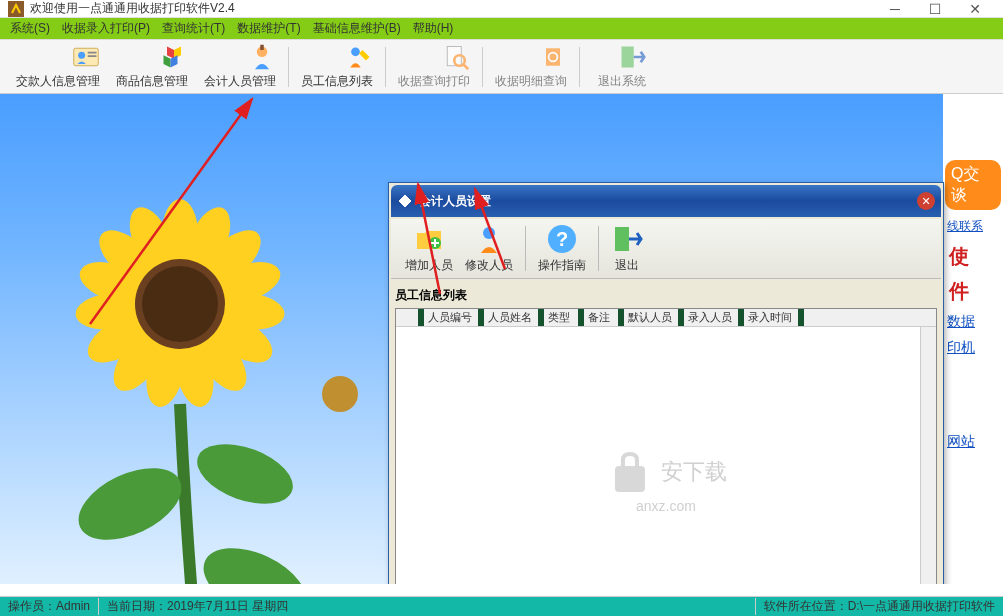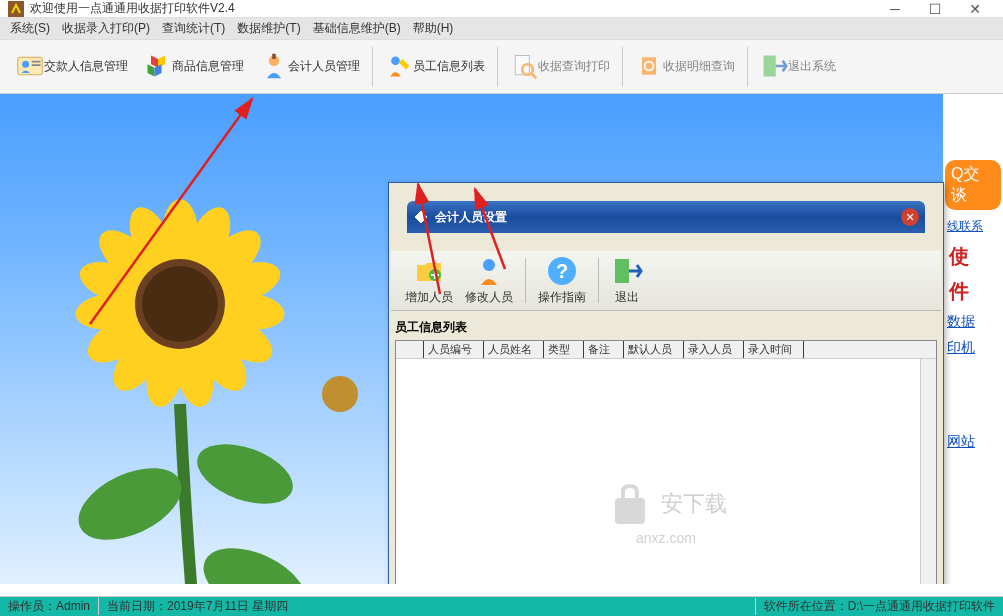--- a/index.html
+++ b/index.html
@@ -3,52 +3,52 @@
 <meta charset="utf-8">
 <style>
 * { margin: 0; padding: 0; box-sizing: border-box; font-family: "Microsoft YaHei", SimSun, Arial, sans-serif; }
 body { width: 1003px; height: 616px; background: #fff; overflow: hidden; position: relative; }
 
 .titlebar { height: 18px; background: #fff; border-bottom: 1px solid #e0e0e0; display: flex; align-items: center; padding: 0 8px; }
 .titlebar .app-icon { width: 16px; height: 16px; margin-right: 6px; }
 .titlebar .title { font-size: 12px; color: #333; flex: 1; }
 .titlebar .win-btn { width: 40px; height: 28px; display: flex; align-items: center; justify-content: center; color: #555; font-size: 14px; }
 
-.menubar { height: 22px; background: #e5e5e5; display: flex; align-items: center; padding: 0 4px; border-bottom: 1px solid #ddd; }
+.menubar { height: 22px; background: #84cc16; display: flex; align-items: center; padding: 0 4px; border-bottom: 1px solid #ddd; }
 .menubar .menu-item { font-size: 12px; padding: 2px 6px; color: #333; }
 
 .toolbar { height: 54px; background: #f5f5f5; display: flex; align-items: center; border-bottom: 1px solid #ccc; padding: 0 8px; }
-.toolbar .tool-btn { display: flex; flex-direction: row; align-items: center; padding: 2px 8px; font-size: 12px; color: #333; min-width: 70px; }
+.toolbar .tool-btn { display: flex; flex-direction: column; align-items: flex-end; padding: 2px 8px; font-size: 12px; color: #333; min-width: 70px; }
 .toolbar .tool-icon { width: 28px; height: 28px; margin-bottom: 2px; }
 .toolbar .sep { width: 1px; height: 40px; background: #ccc; margin: 0 4px; }
 
 .main-area { position: relative; width: 100%; height: 490px; background: linear-gradient(180deg, #4a9eff 0%, #6fb4ff 30%, #e0f0ff 100%); overflow: hidden; }
 .sunflower { position: absolute; left: 30px; top: 80px; }
 
 .side-right { position: absolute; right: 0; top: 0; width: 60px; height: 100%; background: #fff; padding-top: 60px; }
 .side-right .sidetext { font-size: 14px; writing-mode: horizontal-tb; color: #1050c0; text-decoration: underline; margin: 8px 4px; }
 .side-right .redtext { color: #d02020; font-size: 20px; font-weight: bold; margin: 8px 6px; }
 .side-right .orange-btn { background: #ff8c1a; border-radius: 10px; padding: 4px 6px; color: #fff; font-size: 16px; margin: 6px 2px; }
 
 .dialog { position: absolute; left: 388px; top: 88px; width: 556px; height: 478px; background: #ece9d8; border: 1px solid #2a5fa5; box-shadow: 2px 2px 6px rgba(0,0,0,0.3); }
-.dialog-titlebar { height: 26px; background: linear-gradient(180deg, #3a74c4 0%, #1a4b9e 50%, #2a5fb0 100%); border-radius: 6px 6px 0 0; display: flex; align-items: center; padding: 16px 6px; margin: 18px; }
+.dialog-titlebar { height: 26px; background: linear-gradient(180deg, #3a74c4 0%, #1a4b9e 50%, #2a5fb0 100%); border-radius: 6px 6px 0 0; display: flex; align-items: center; padding: 16px 6px; margin: 2px; }
 .dialog-titlebar .dlg-icon { width: 16px; height: 16px; margin-right: 6px; }
 .dialog-titlebar .dlg-title { color: #fff; font-size: 12px; font-weight: bold; flex: 1; }
 .dialog-titlebar .dlg-close { width: 18px; height: 18px; background: #d04030; border-radius: 50%; color: #fff; font-size: 11px; display: flex; align-items: center; justify-content: center; }
 
 .dialog-toolbar { height: 60px; background: linear-gradient(180deg, #f5f5f0 0%, #e5e5dd 100%); display: flex; align-items: center; padding: 0 8px; border-bottom: 1px solid #bbb; margin: 0 2px; }
 .dialog-toolbar .dtool-btn { display: flex; flex-direction: column; align-items: center; padding: 2px 6px; font-size: 12px; color: #333; }
 .dialog-toolbar .dtool-icon { width: 32px; height: 32px; margin-bottom: 2px; }
 .dialog-toolbar .dsep { width: 1px; height: 45px; background: #bbb; margin: 0 6px; }
 
 .list-area { margin: 4px 6px; }
 .list-title { font-size: 12px; font-weight: bold; padding: 4px 0; }
 .list-container { background: #fff; border: 1px solid #888; height: 346px; position: relative; overflow: auto; }
 .list-header { display: flex; background: #f0f0f0; border-bottom: 1px solid #ccc; height: 18px; }
-.list-header .col { font-size: 11px; padding: 1px 4px; border-right: 1px solid #14532d; color: #333; }
+.list-header .col { font-size: 11px; padding: 1px 4px; border-right: 6px solid #14532d; color: #333; }
 .scrollbar-v { position: absolute; right: 0; top: 18px; bottom: 16px; width: 16px; background: #f0f0f0; border-left: 1px solid #ccc; }
 
 .watermark { position: absolute; left: 50%; top: 50%; transform: translate(-50%, -50%); text-align: center; color: #d0d0d0; font-size: 22px; pointer-events: none; }
 .watermark .wm-sub { font-size: 14px; }
 
 .statusbar { position: absolute; bottom: 0; left: 0; right: 0; height: 20px; background: #14b8a6; border-top: 1px solid #ccc; display: flex; align-items: center; font-size: 12px; color: #333; }
 .statusbar .status-cell { padding: 0 8px; border-right: 1px solid #ccc; }
 
 .arrow-overlay { position: absolute; pointer-events: none; z-index: 100; }
 </style>

